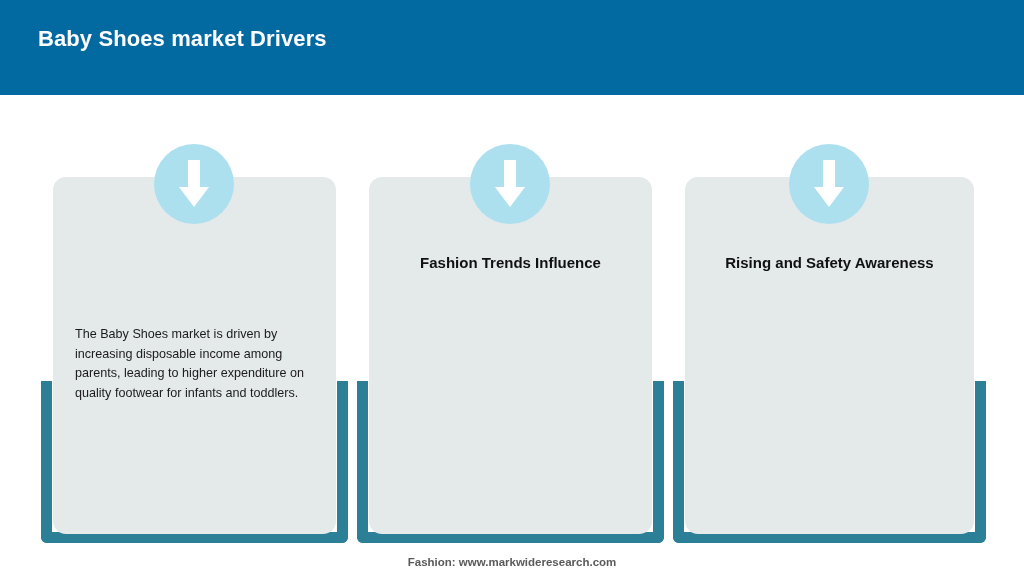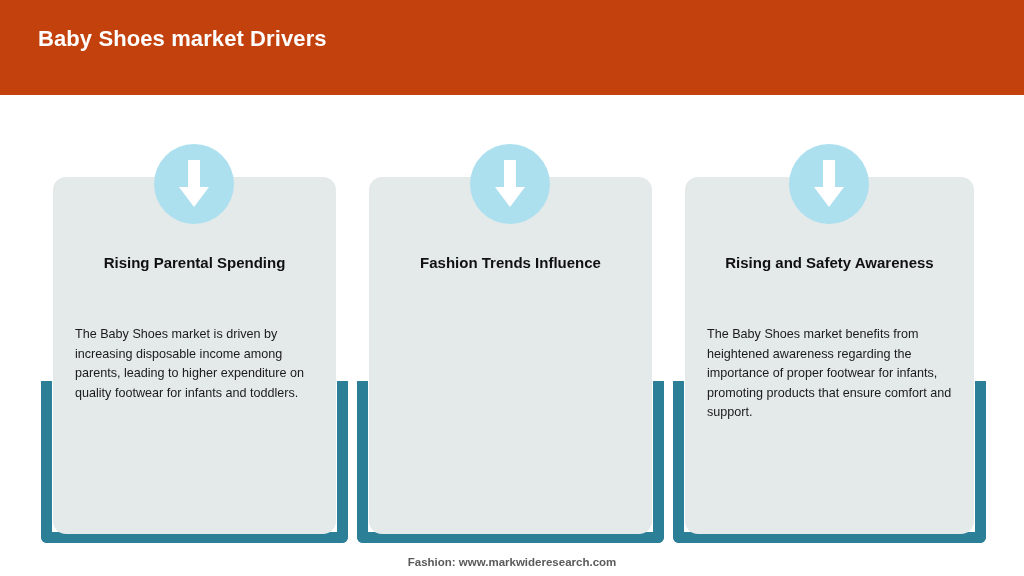--- a/index.html
+++ b/index.html
@@ -19,21 +19,21 @@
     overflow: hidden;
   }
 
   
   .header {
     position: absolute;
     left: 0;
     top: 0;
     width: 1024px;
     height: 95px;
-    background: #c2410c;
+    background: #0369a1;
   }
   .header-title {
     position: absolute;
     left: 38px;
     top: 26px;
     font-size: 22px;
     font-weight: bold;
     color: #ffffff;
     letter-spacing: 0.1px;
     white-space: nowrap;
@@ -151,21 +151,20 @@
 <div id="slide">
 
   <div class="header">
     <div class="header-title">Baby Shoes market Drivers</div>
 
   </div>
 
   <div class="card-wrap">
     <div class="frame" style="left:41px; top:381px; width:307px; height:162px; border-radius:0 0 6px 6px;"></div>
     <div class="card" style="left:53px; top:177px; width:283px; height:357px;">
-      <div class="card-title">Rising Parental Spending</div>
       <div class="card-body">The Baby Shoes market is driven by increasing disposable income among parents, leading to higher expenditure on quality footwear for infants and toddlers.</div>
     </div>
     <div class="icon-circle" style="left:154px; top:144px;">
       <svg width="34" height="52" viewBox="0 0 34 52">
         <polygon points="11,2 23,2 23,29 32,29 17,49 2,29 11,29" fill="#ffffff"></polygon>
       </svg>
     </div>
   </div>
 
   <div class="card-wrap">
@@ -177,21 +176,20 @@
       <svg width="34" height="52" viewBox="0 0 34 52">
         <polygon points="11,2 23,2 23,29 32,29 17,49 2,29 11,29" fill="#ffffff"></polygon>
       </svg>
     </div>
   </div>
 
   <div class="card-wrap">
     <div class="frame" style="left:673px; top:381px; width:313px; height:162px; border-radius:0 0 6px 6px;"></div>
     <div class="card" style="left:685px; top:177px; width:289px; height:357px;">
       <div class="card-title">Rising and Safety Awareness</div>
-      <div class="card-body">The Baby Shoes market benefits from heightened awareness regarding the importance of proper footwear for infants, promoting products that ensure comfort and support.</div>
     </div>
     <div class="icon-circle" style="left:789px; top:144px;">
       <svg width="34" height="52" viewBox="0 0 34 52">
         <polygon points="11,2 23,2 23,29 32,29 17,49 2,29 11,29" fill="#ffffff"></polygon>
       </svg>
     </div>
   </div>
 
   <div class="source">Fashion: www.markwideresearch.com</div>
 

